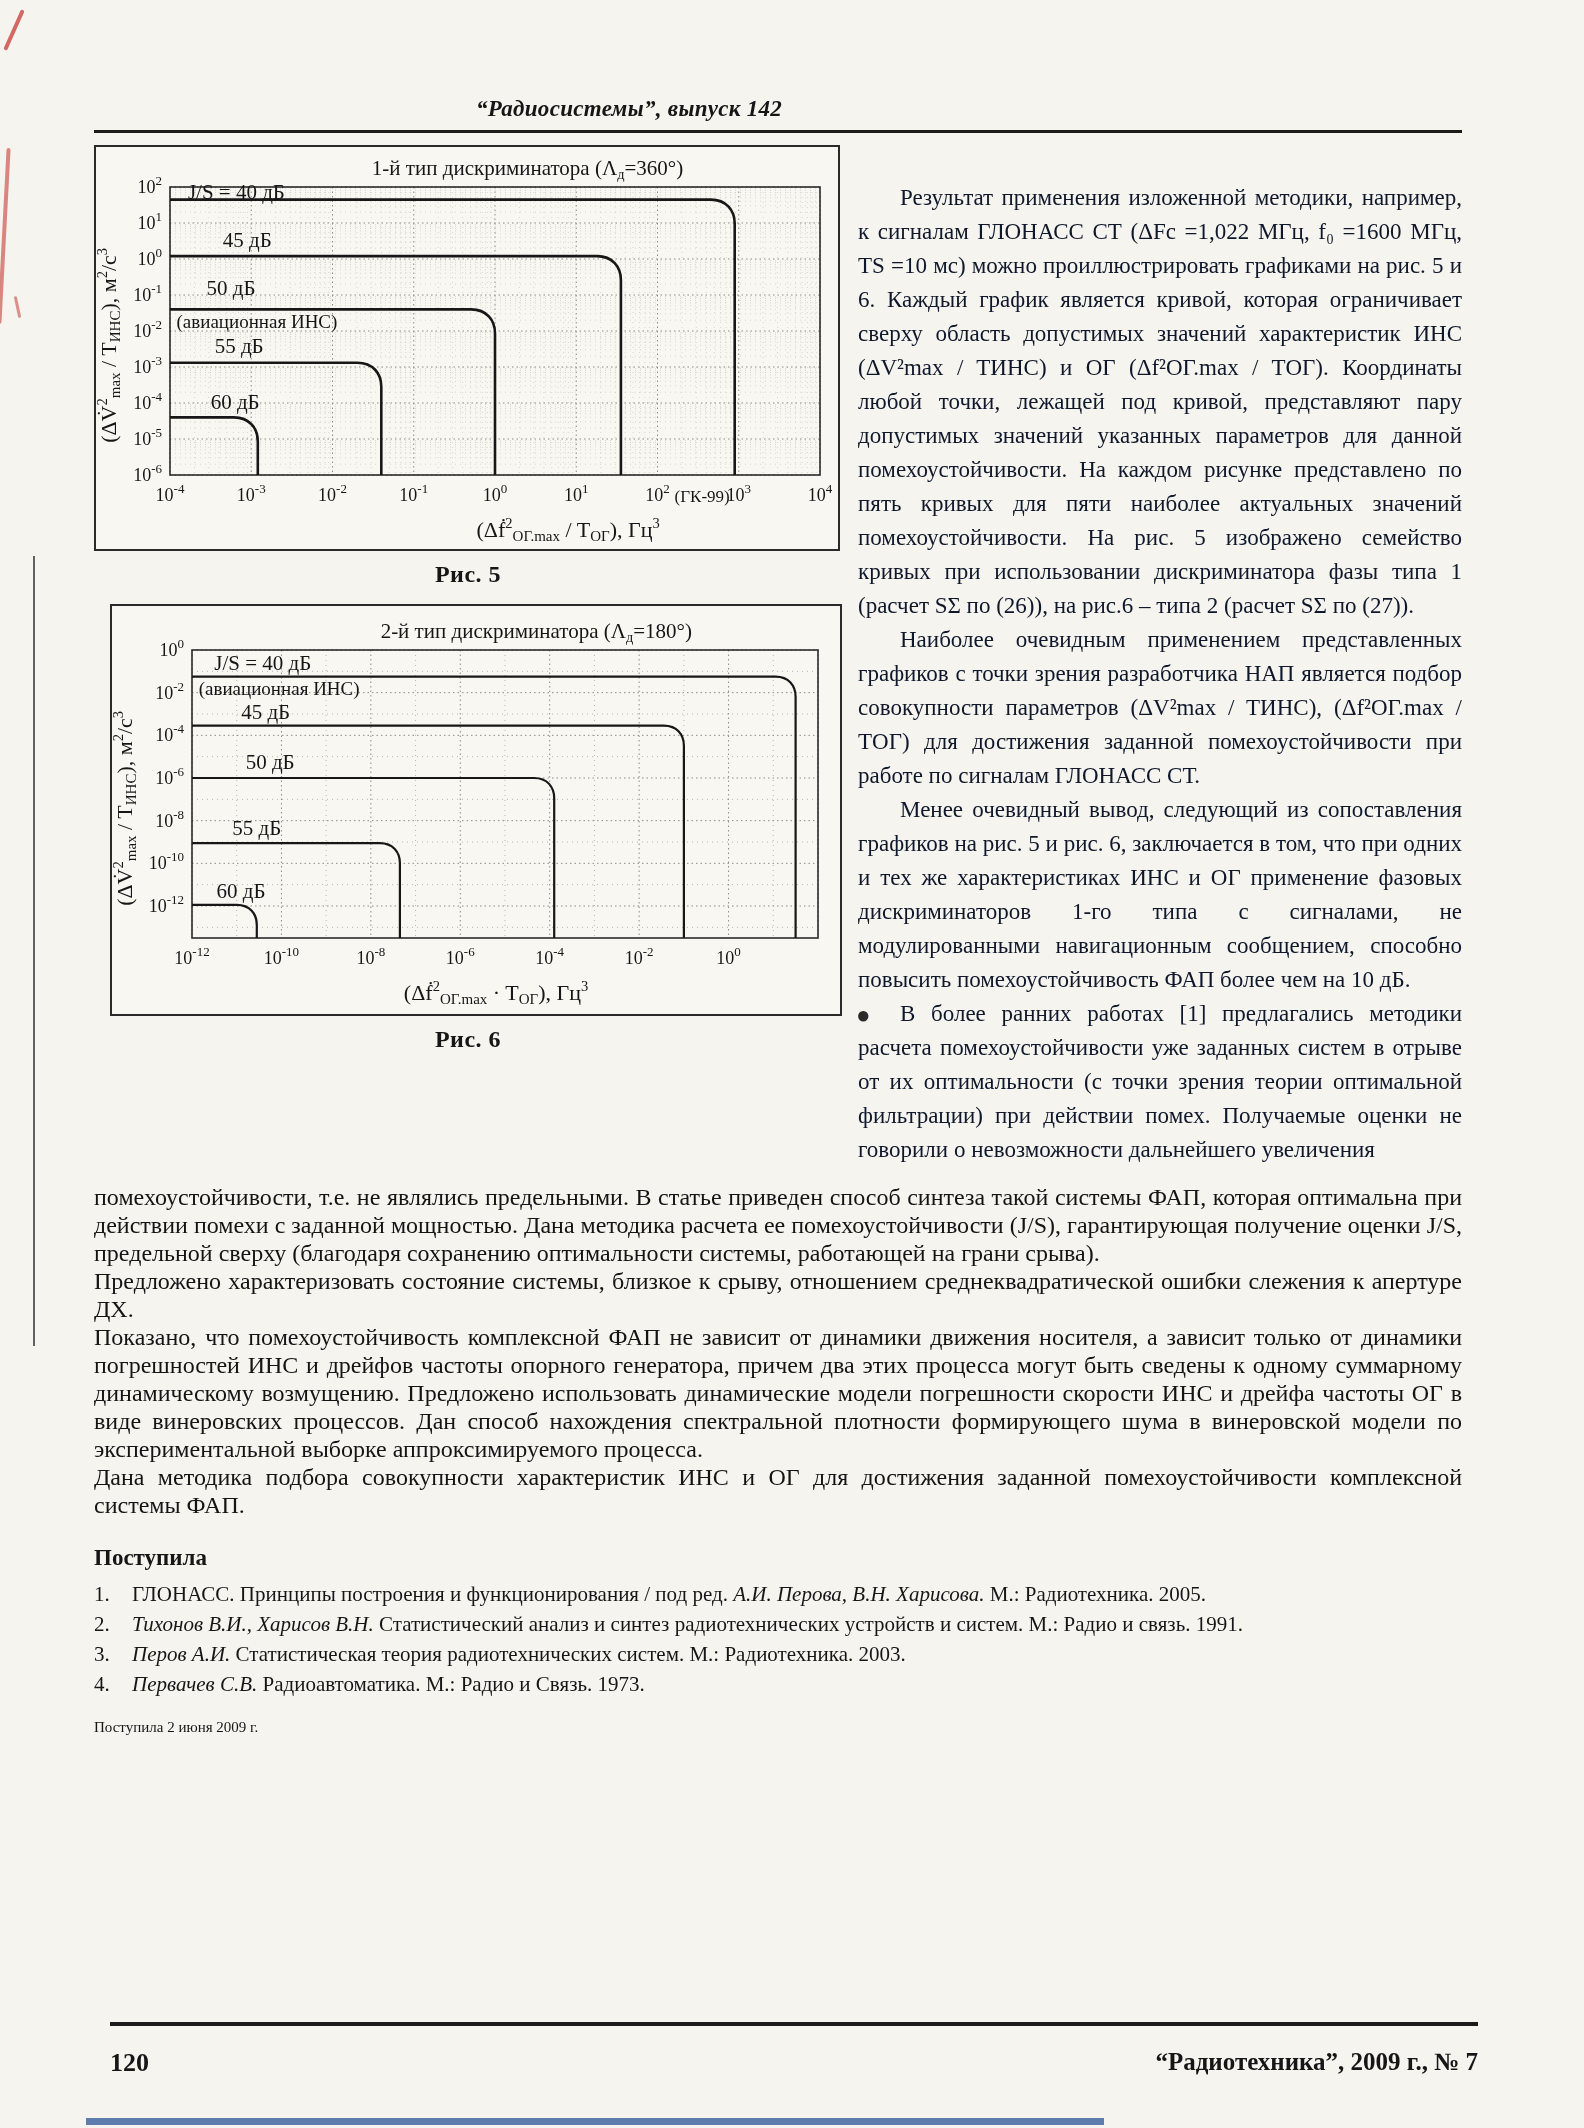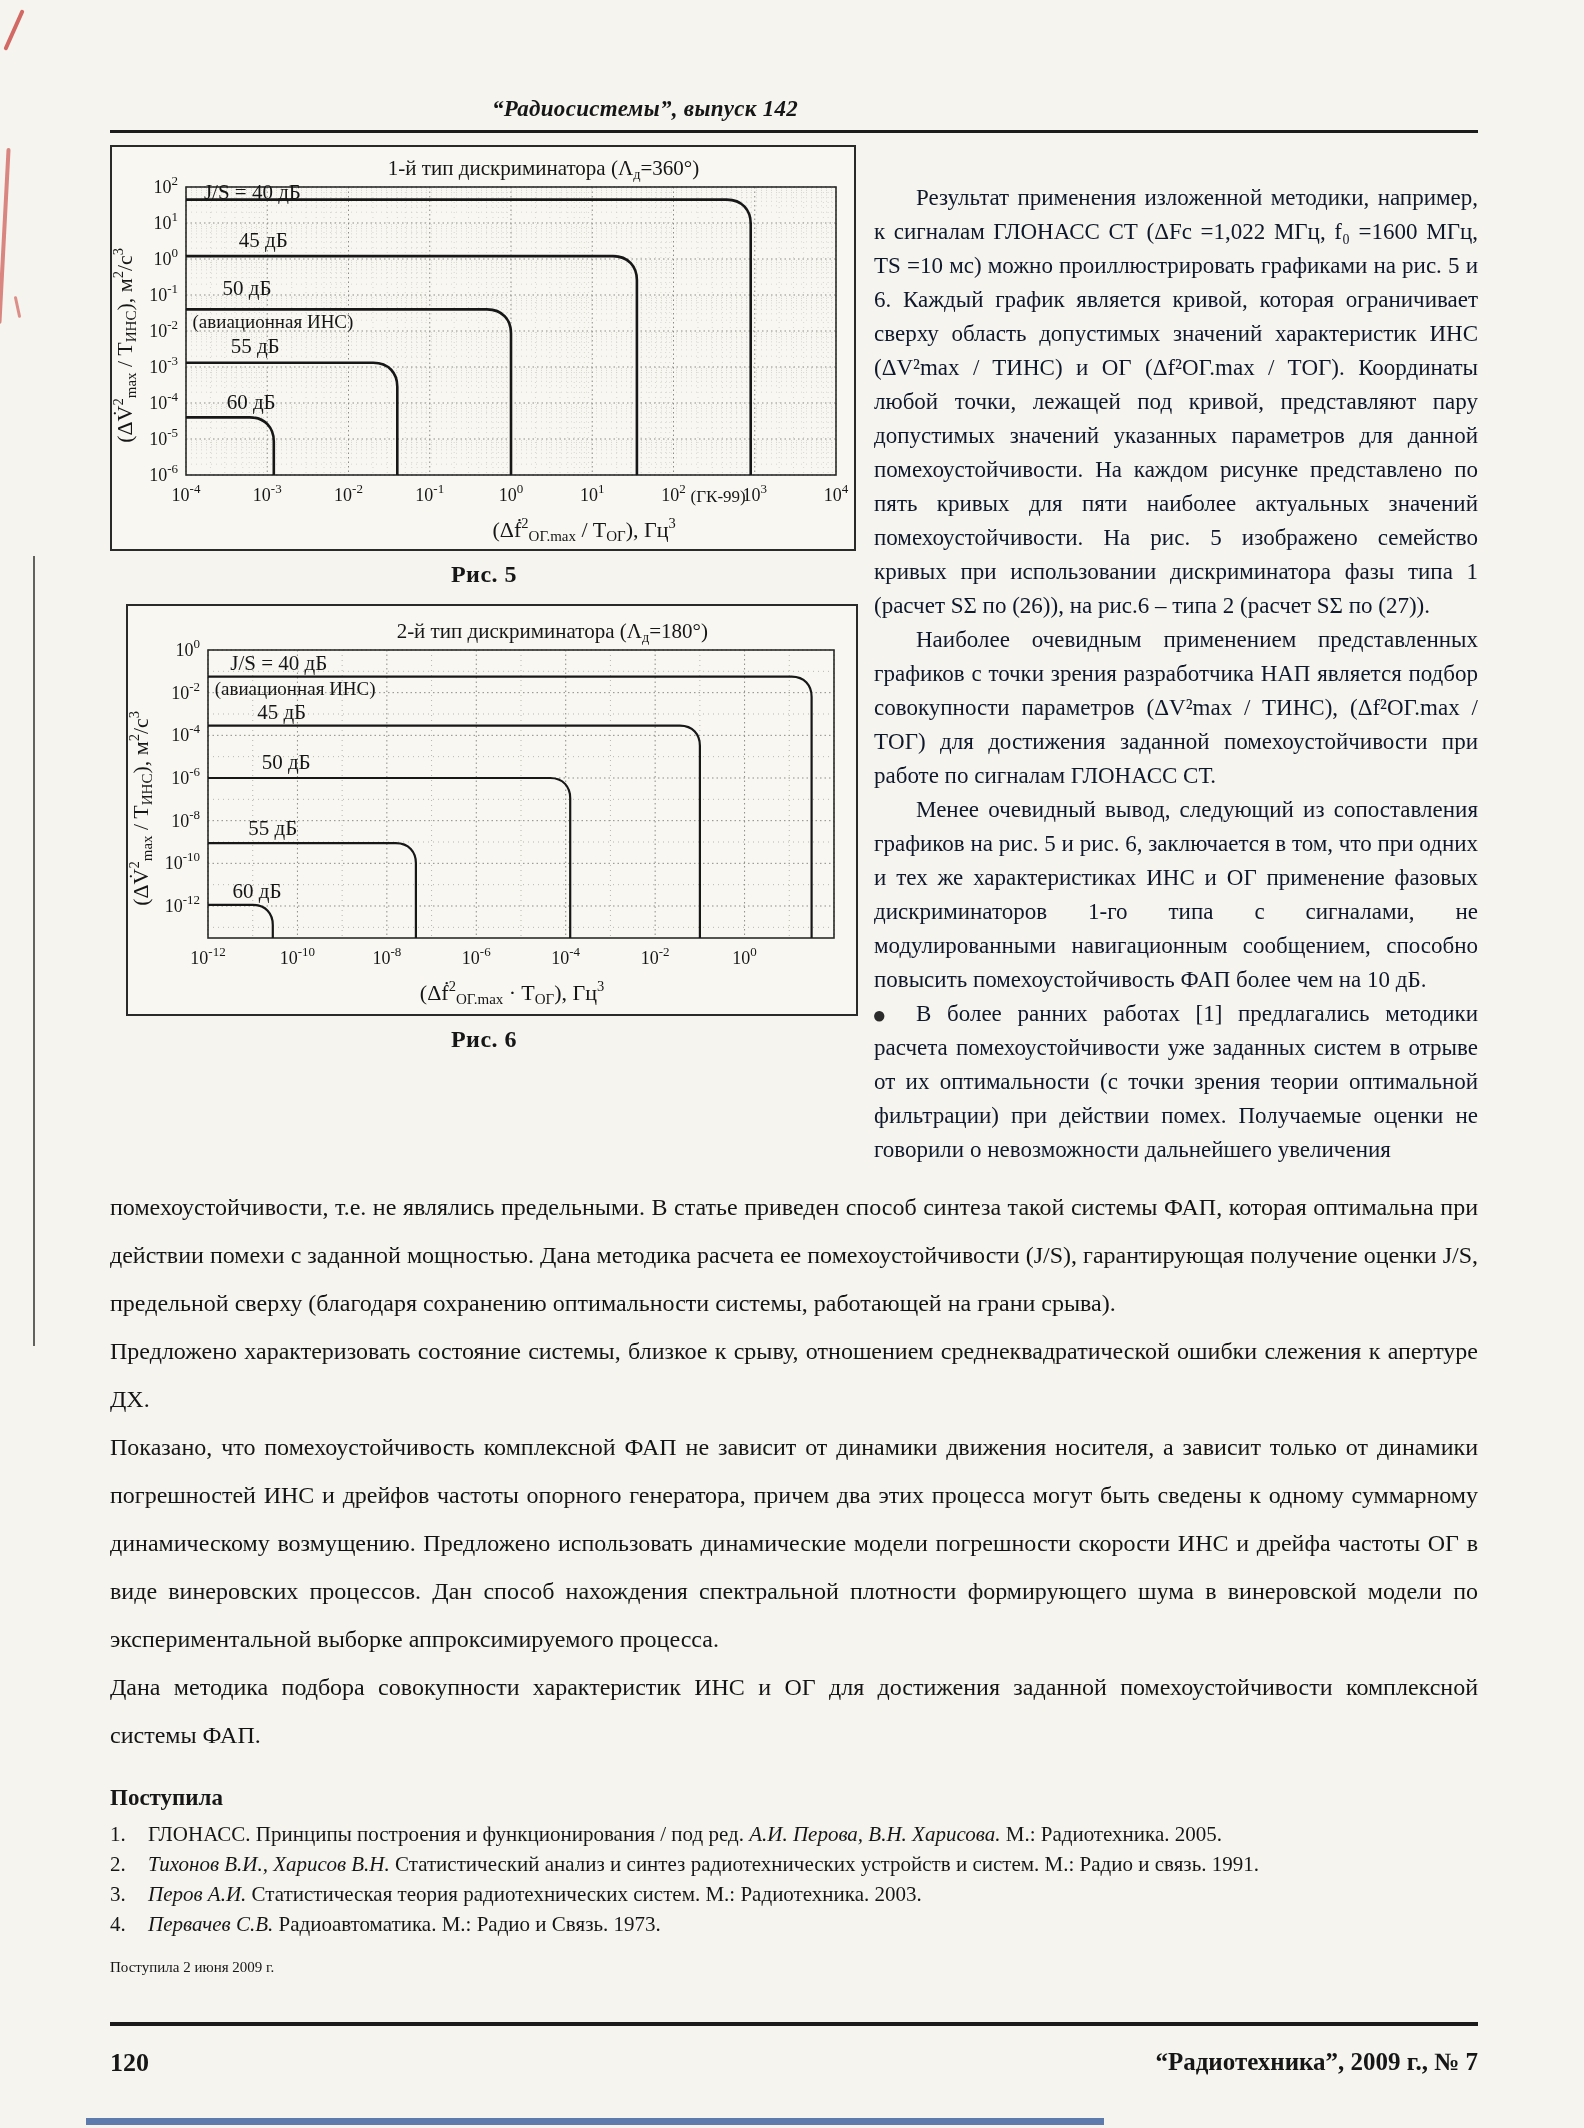--- a/index.html
+++ b/index.html
@@ -3,21 +3,21 @@
 <meta charset="utf-8">
 <style>
   html,body{margin:0;padding:0;}
   body{
     width:1584px;height:2128px;position:relative;
     background:#f5f4ef;
     font-family:"Liberation Serif", serif;
     color:#161616;
     overflow:hidden;
   }
-  .page-inner{position:absolute;left:110px;top:0;width:1368px;}
+  .page-inner{position:absolute;left:94px;top:0;width:1368px;}
   .hdr-title{
     margin-top:96px;margin-left:382px;
     font-size:23px;font-weight:bold;font-style:italic;
     letter-spacing:0.3px;
   }
   .hdr-rule{border:none;border-top:3px solid #1c1c1c;margin:8px 0 0 0;}
   .cols{display:flex;gap:16px;margin-top:12px;}
   .left-col{width:748px;flex:0 0 748px;}
   .right-col{flex:1;padding-top:36px;}
   .fig-box{
@@ -33,21 +33,21 @@
     font-size:23px;line-height:34px;text-align:justify;
     text-indent:42px;margin:0;color:#0f172a;
   }
   .with-bullet{position:relative;}
   .with-bullet::before{
     content:"\25CF";position:absolute;left:-44px;top:1px;
     font-size:24px;color:#2b2b2b;
   }
   .bottom-text{margin-top:16px;}
   .wide-par{
-    font-size:24px;line-height:48px;text-align:justify;
+    font-size:24px;line-height:28px;text-align:justify;
     margin:0;color:#141414;
   }
   .lit-heading{font-size:23px;font-weight:bold;margin:26px 0 8px 0;}
   .lit-item{font-size:21px;line-height:30px;display:flex;}
   .lit-num{width:38px;flex:0 0 38px;}
   .lit-body em{font-style:italic;}
   .received{font-size:15px;font-weight:normal;margin-top:20px;}
   .footer{
     position:absolute;left:110px;top:2022px;width:1368px;
   }

